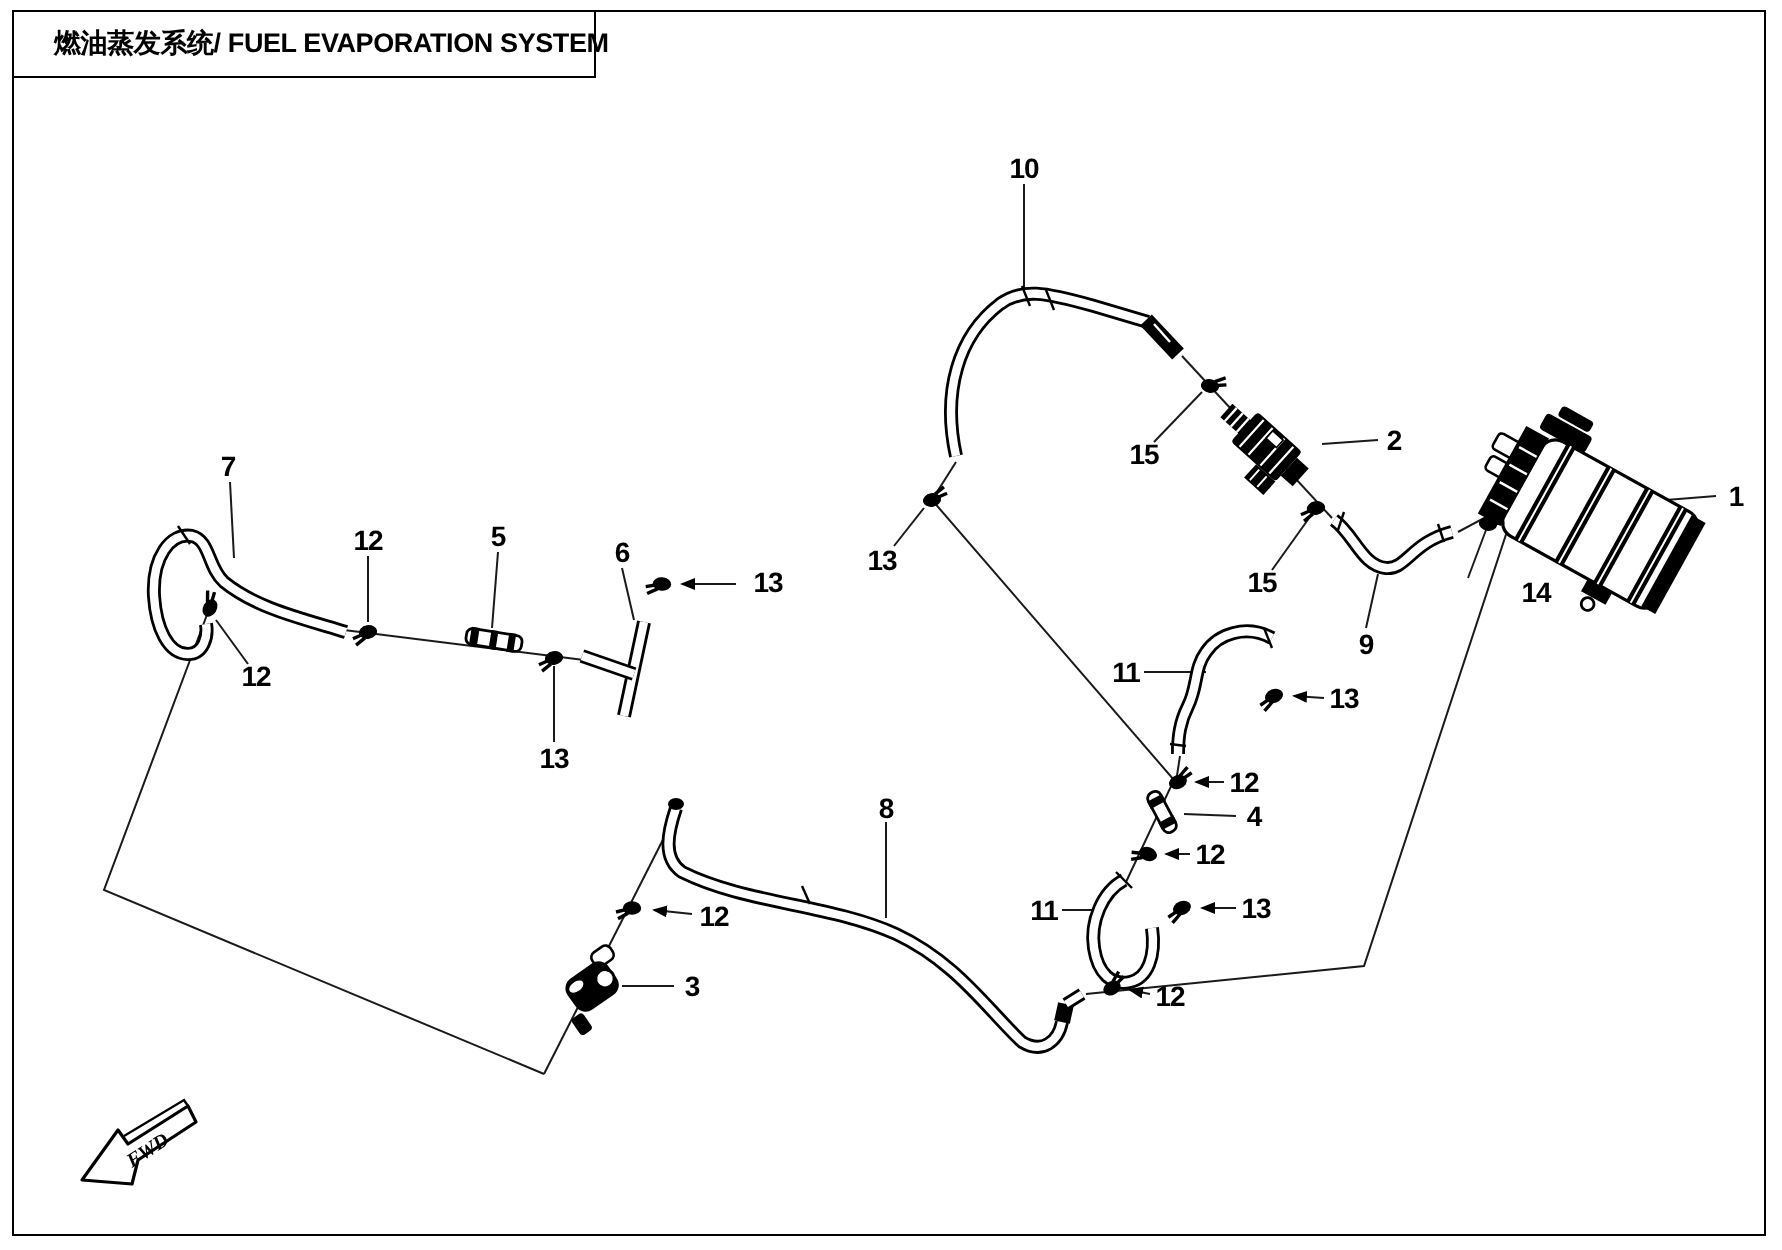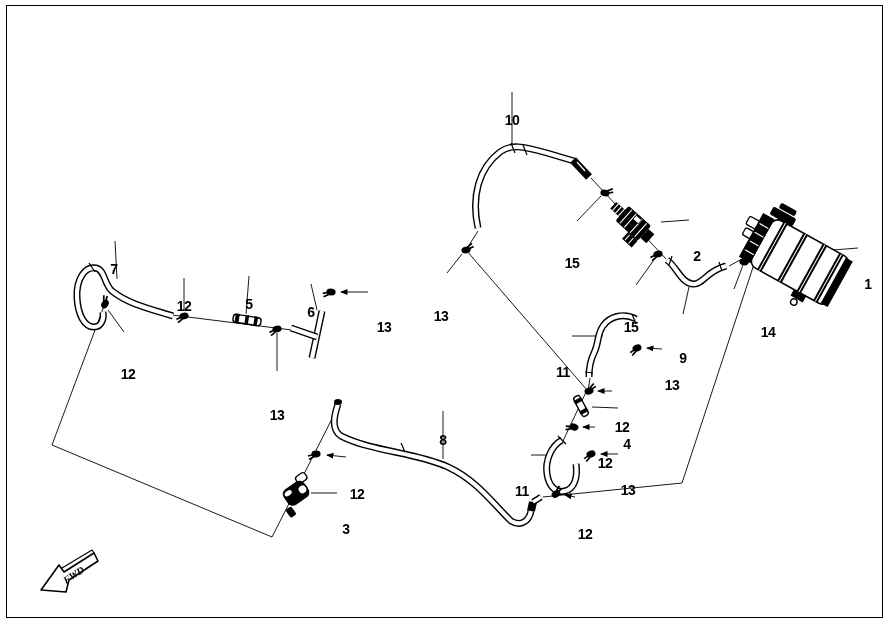--- a/index.html
+++ b/index.html
@@ -17,21 +17,21 @@
     display:flex;align-items:center;padding-left:20px;
   }
   .title-box span{
     font-size:13.5px;font-weight:bold;letter-spacing:-0.2px;color:#000;
     white-space:nowrap;
   }
   svg.diagram{position:absolute;left:0;top:0;}
   .callout{
     position:absolute;transform:translate(-50%,-50%);
     font-size:14px;font-weight:bold;color:#000;line-height:1;
-    font-family:"Liberation Sans",sans-serif;letter-spacing:-0.5px;margin-top:36px;
+    font-family:"Liberation Sans",sans-serif;letter-spacing:-0.5px;
   }
 </style>
 </head>
 <body>
 
 <div class="page">
 
   <svg class="diagram" width="891" height="625" viewBox="0 0 891 625">
     <defs>
       <marker id="arr" markerWidth="9" markerHeight="8" refX="6.5" refY="3" orient="auto">
@@ -203,20 +203,23 @@
     </g>
 
     <g>
       <polygon points="41,590 59,565 64,572 94,553 98,561 69,580 66,592" fill="#fff" stroke="#000" stroke-width="1.6" stroke-linejoin="round"></polygon>
       <path d="M 62,568 L 92,550 L 94,553" fill="none" stroke="#000" stroke-width="1.2"></path>
       <text transform="translate(66,584) rotate(-33)" font-family="Liberation Serif, serif" font-size="10" font-weight="bold" font-style="italic" fill="#000">FWD</text>
     </g>
   </svg>
 
   <div class="frame"></div>
+  <div class="title-box">
+    <span>燃油蒸发系统/ FUEL EVAPORATION SYSTEM</span>
+  </div>
 
   <span class="callout" style="left:512px;top:84px">10</span>
   <span class="callout" style="left:114px;top:233px">7</span>
   <span class="callout" style="left:184px;top:270px">12</span>
   <span class="callout" style="left:249px;top:268px">5</span>
   <span class="callout" style="left:311px;top:276px">6</span>
   <span class="callout" style="left:384px;top:291px">13</span>
   <span class="callout" style="left:128px;top:338px">12</span>
   <span class="callout" style="left:277px;top:379px">13</span>
   <span class="callout" style="left:441px;top:280px">13</span>

